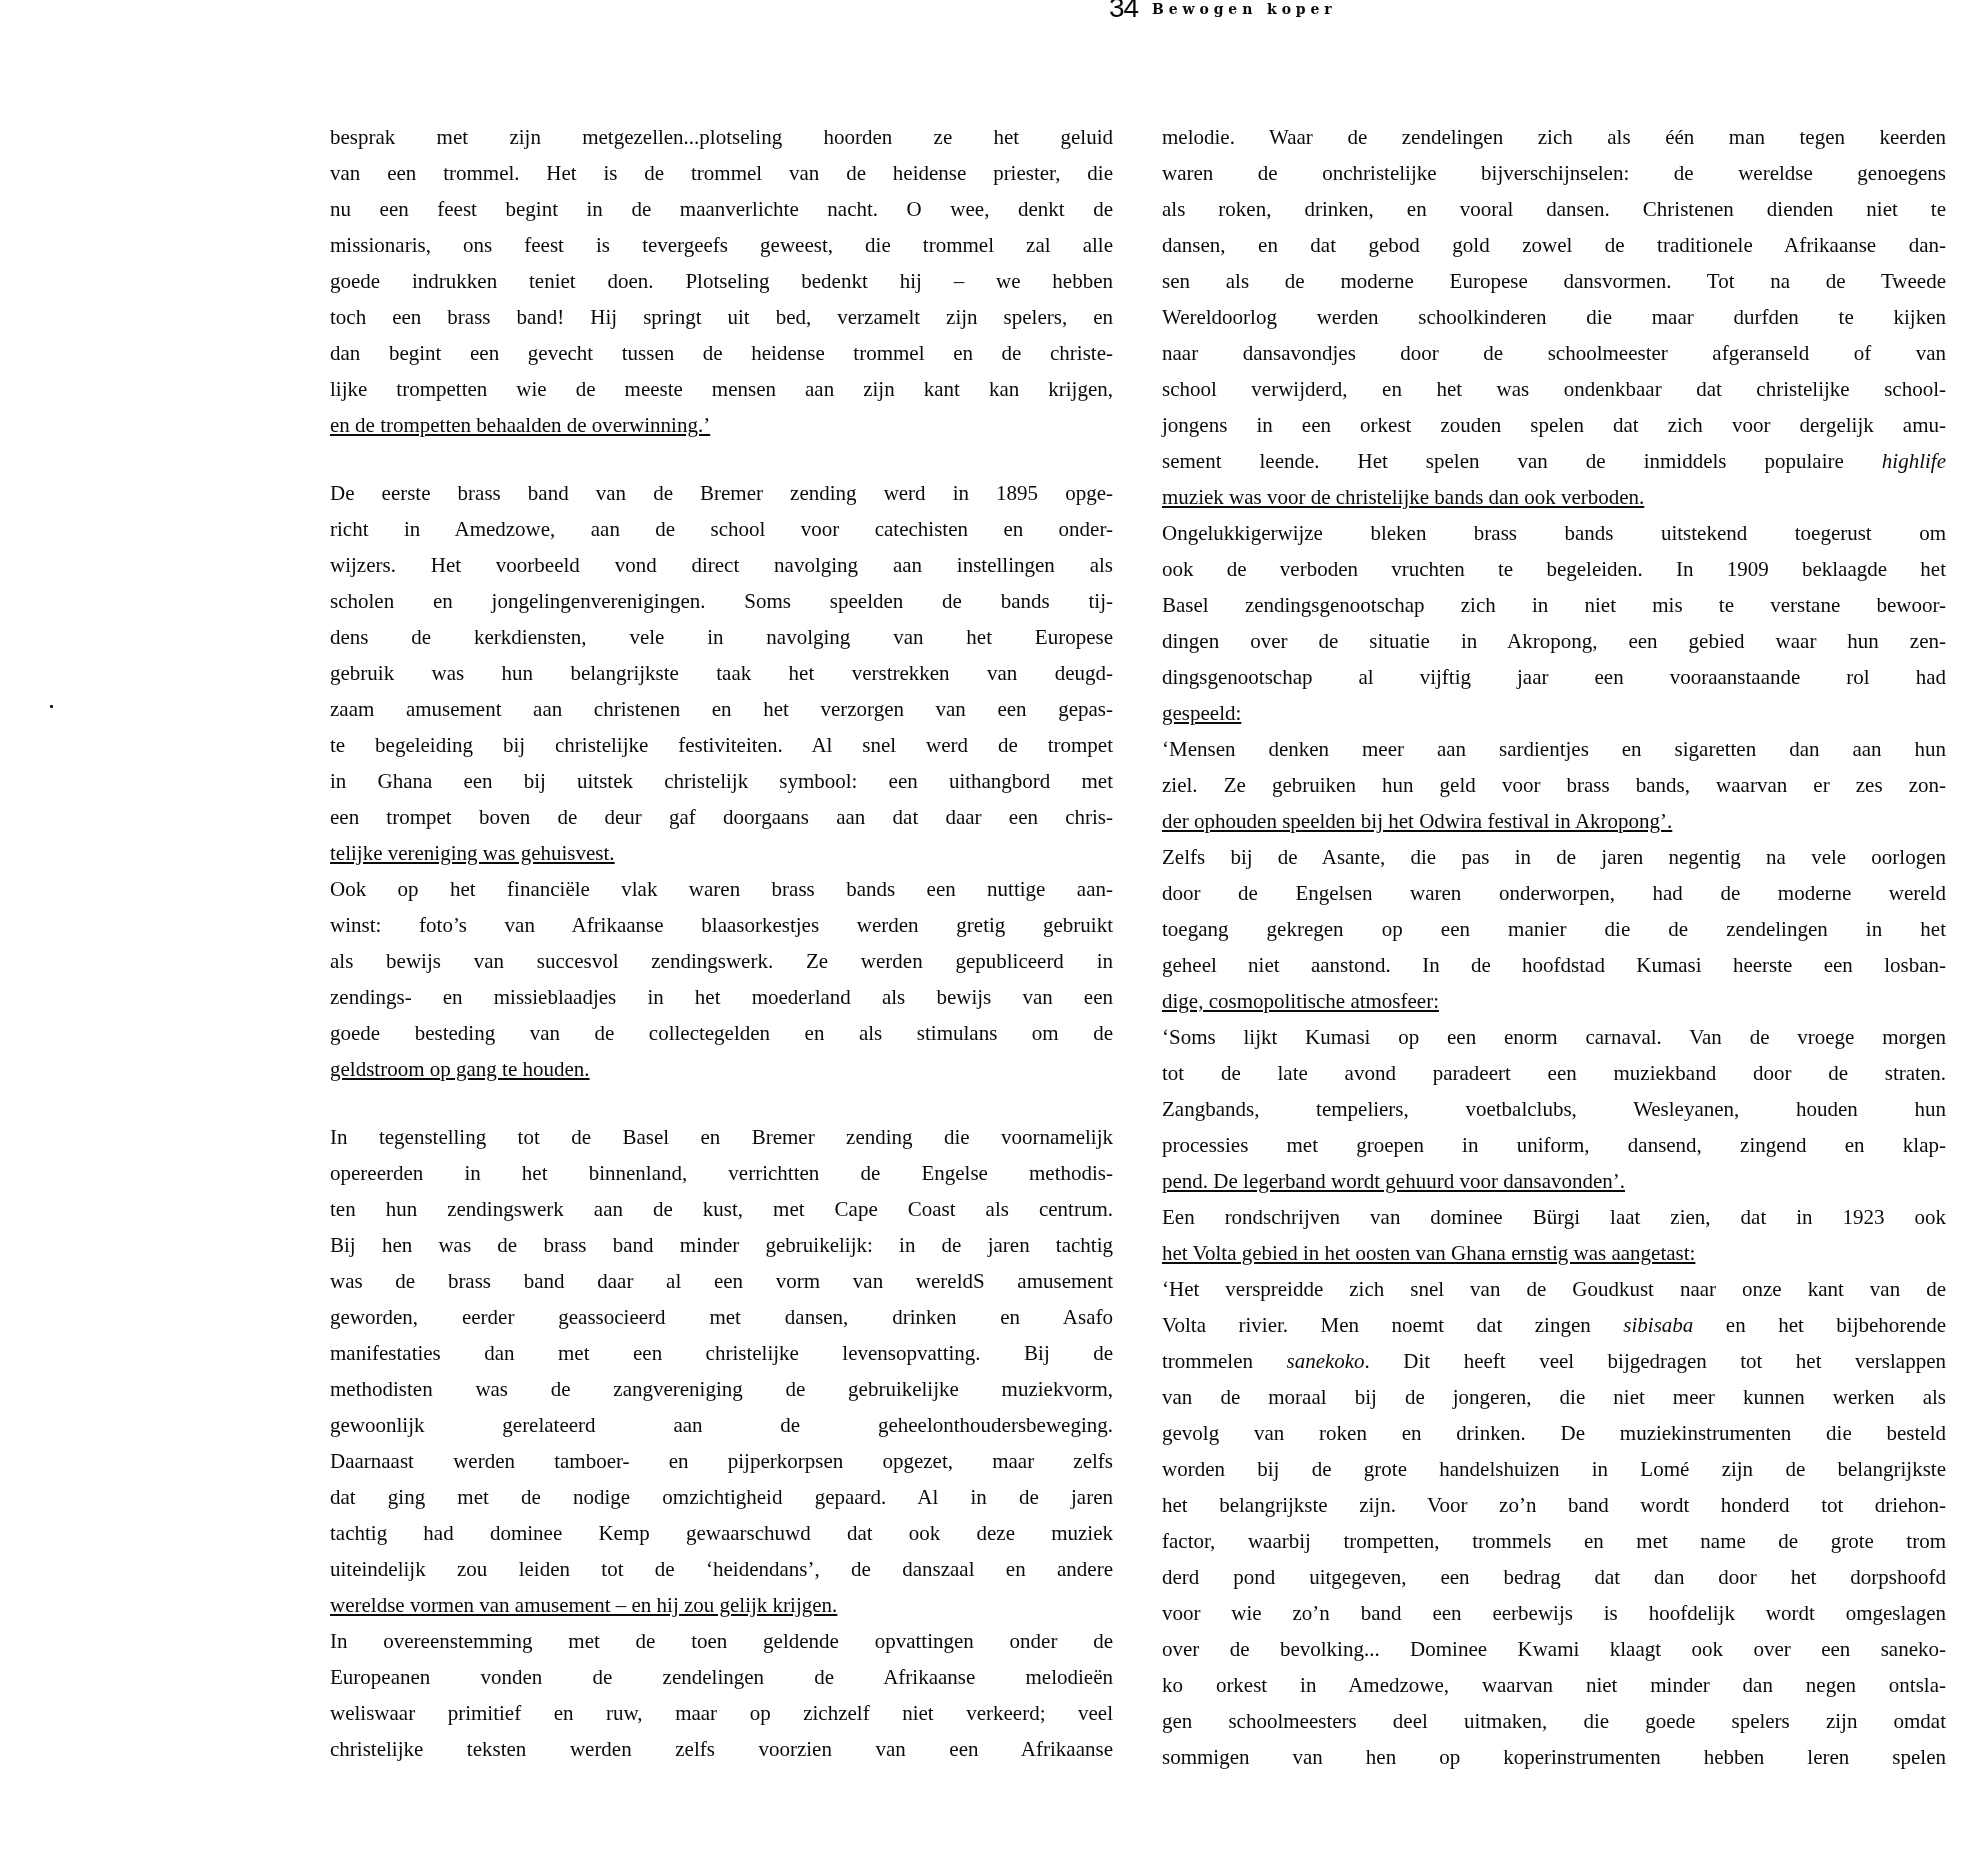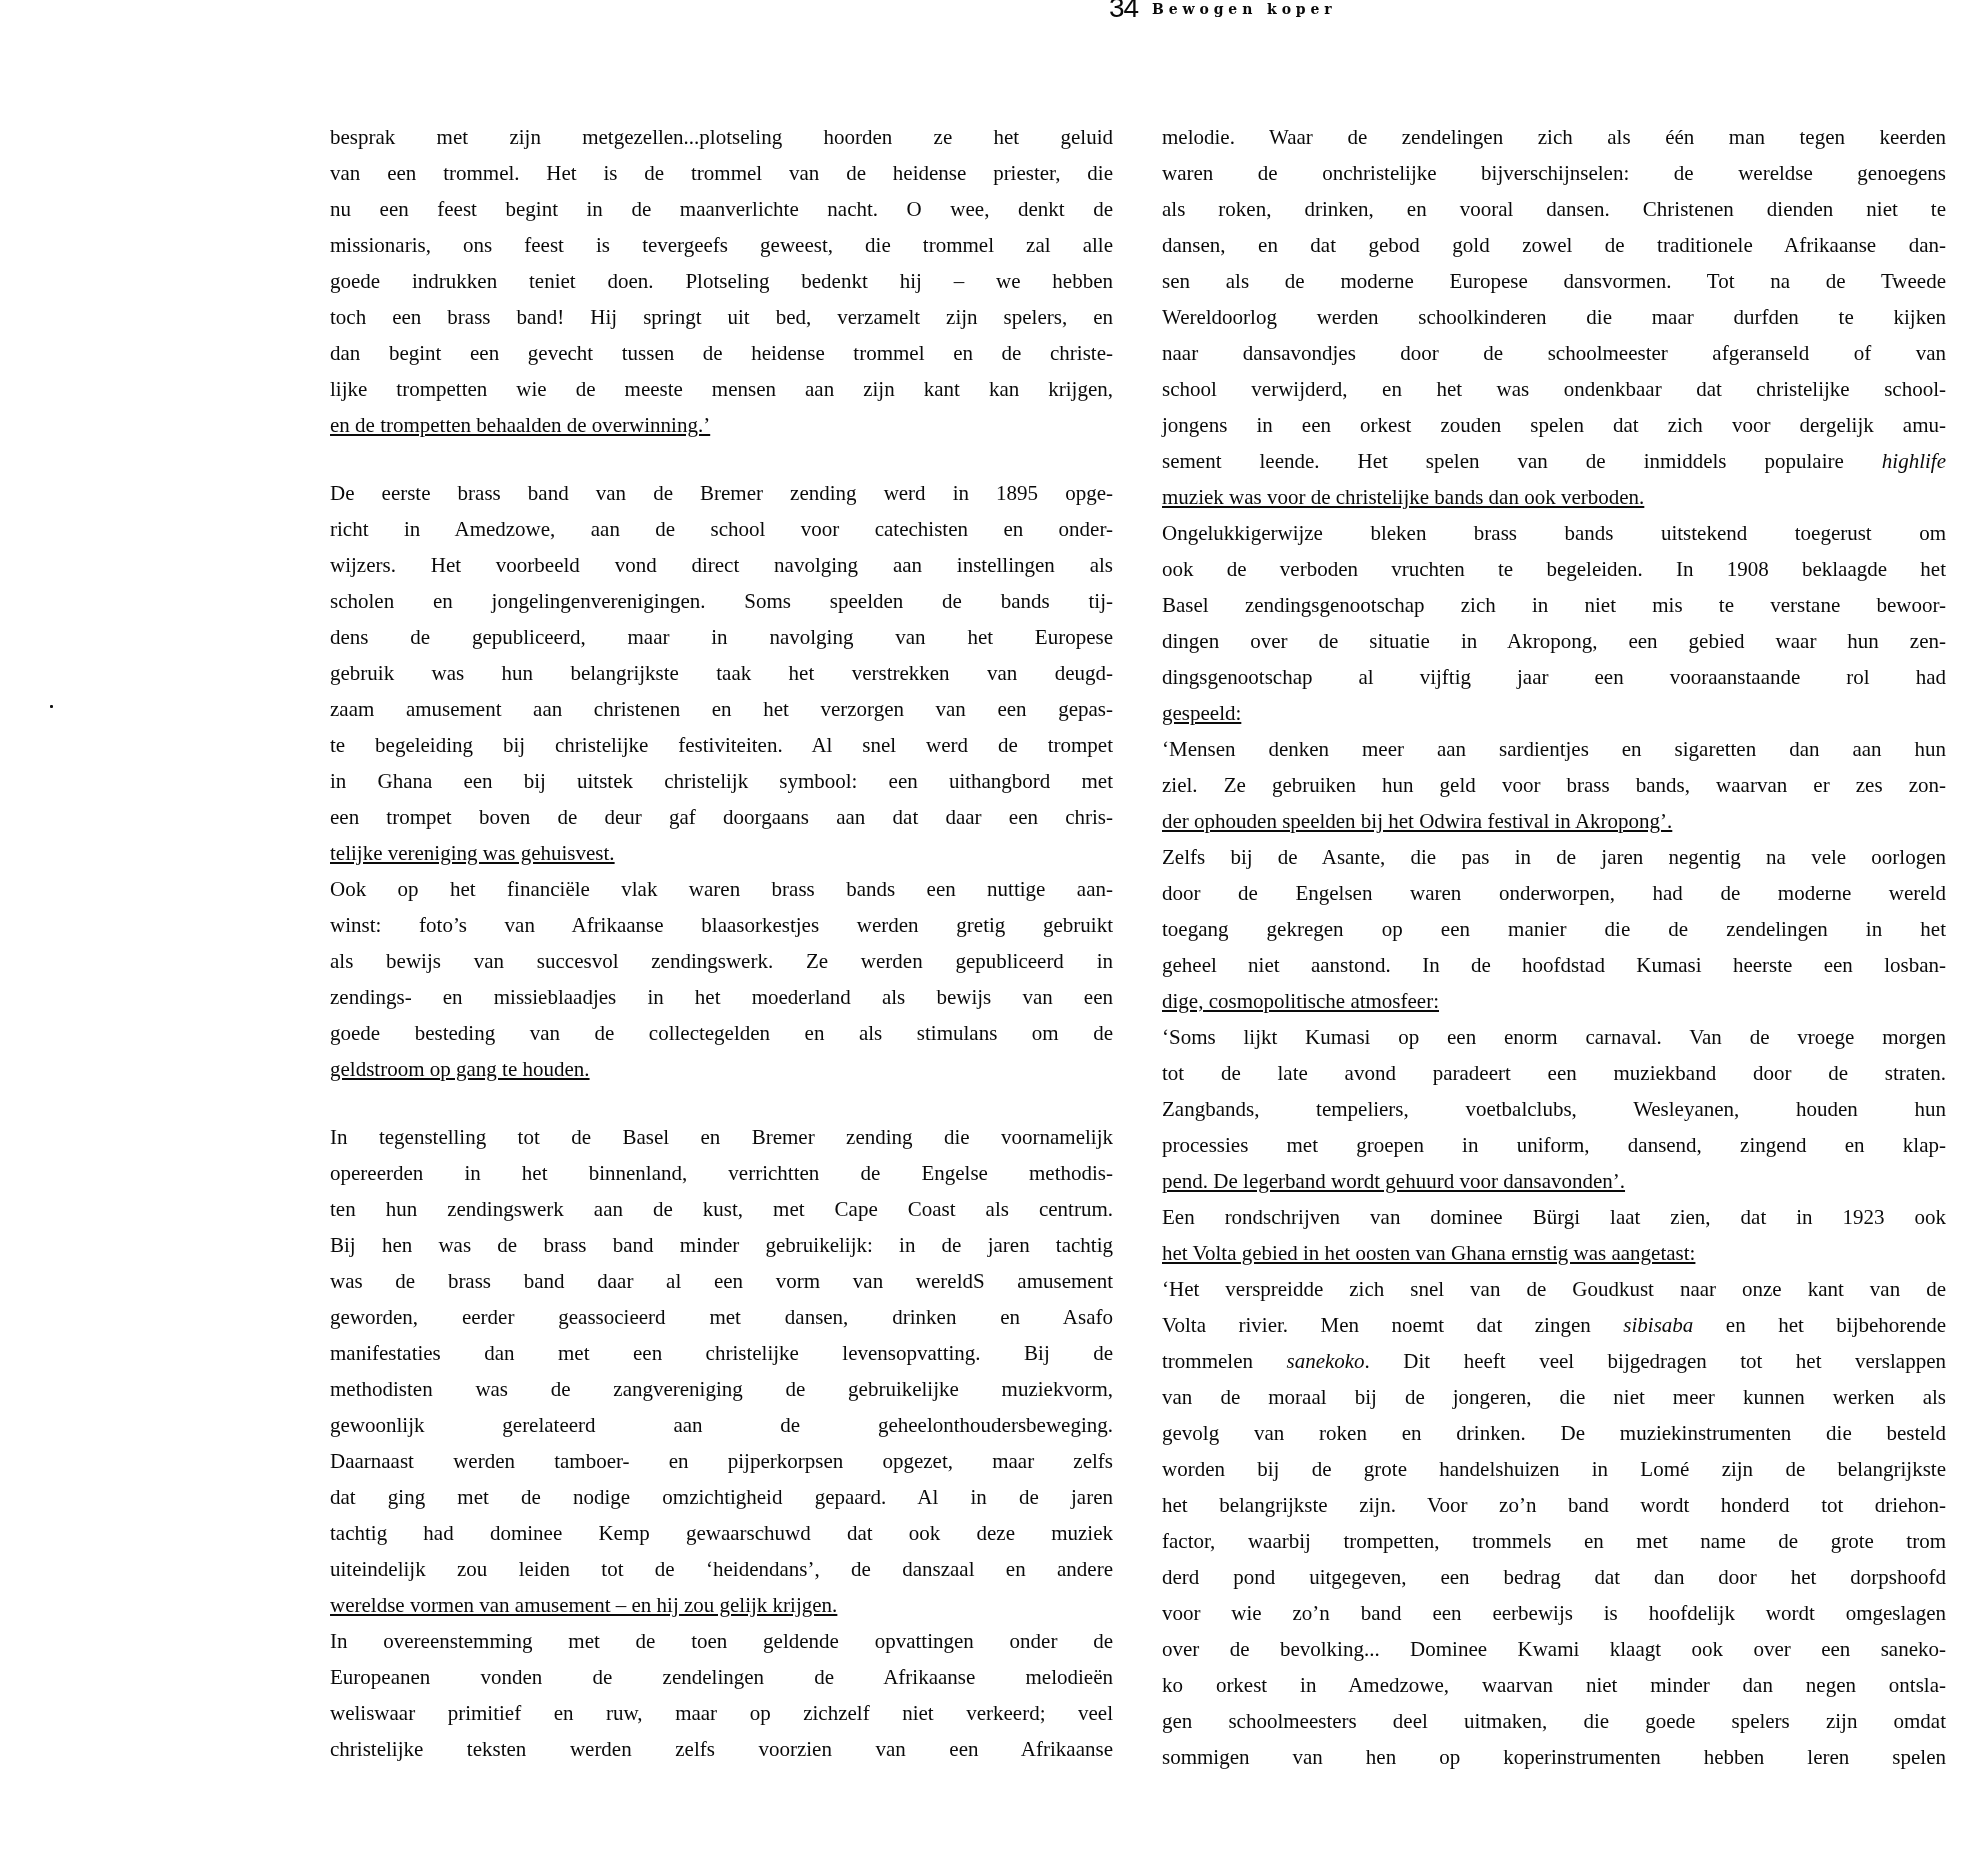--- a/index.html
+++ b/index.html
@@ -38,21 +38,21 @@
         <span class="line">toch een brass band! Hij springt uit bed, verzamelt zijn spelers, en</span>
         <span class="line">dan begint een gevecht tussen de heidense trommel en de christe-</span>
         <span class="line">lijke trompetten wie de meeste mensen aan zijn kant kan krijgen,</span>
         <span class="line last">en de trompetten behaalden de overwinning.’</span>
       </div>
       <div class="para gap">
         <span class="line">De eerste brass band van de Bremer zending werd in 1895 opge-</span>
         <span class="line">richt in Amedzowe, aan de school voor catechisten en onder-</span>
         <span class="line">wijzers. Het voorbeeld vond direct navolging aan instellingen als</span>
         <span class="line">scholen en jongelingenverenigingen. Soms speelden de bands tij-</span>
-        <span class="line">dens de gepubliceerd, maar in navolging van het Europese</span>
+        <span class="line">dens de kerkdiensten, vele in navolging van het Europese</span>
         <span class="line">gebruik was hun belangrijkste taak het verstrekken van deugd-</span>
         <span class="line">zaam amusement aan christenen en het verzorgen van een gepas-</span>
         <span class="line">te begeleiding bij christelijke festiviteiten. Al snel werd de trompet</span>
         <span class="line">in Ghana een bij uitstek christelijk symbool: een uithangbord met</span>
         <span class="line">een trompet boven de deur gaf doorgaans aan dat daar een chris-</span>
         <span class="line last">telijke vereniging was gehuisvest.</span>
       </div>
       <div class="para">
         <span class="line">Ook op het financiële vlak waren brass bands een nuttige aan-</span>
         <span class="line">winst: foto’s van Afrikaanse blaasorkestjes werden gretig gebruikt</span>
@@ -93,21 +93,21 @@
         <span class="line">sen als de moderne Europese dansvormen. Tot na de Tweede</span>
         <span class="line">Wereldoorlog werden schoolkinderen die maar durfden te kijken</span>
         <span class="line">naar dansavondjes door de schoolmeester afgeranseld of van</span>
         <span class="line">school verwijderd, en het was ondenkbaar dat christelijke school-</span>
         <span class="line">jongens in een orkest zouden spelen dat zich voor dergelijk amu-</span>
         <span class="line">sement leende. Het spelen van de inmiddels populaire <i>highlife</i></span>
         <span class="line last">muziek was voor de christelijke bands dan ook verboden.</span>
       </div>
       <div class="para">
         <span class="line">Ongelukkigerwijze bleken brass bands uitstekend toegerust om</span>
-        <span class="line">ook de verboden vruchten te begeleiden. In 1908 beklaagde het</span>
+        <span class="line">ook de verboden vruchten te begeleiden. In 1909 beklaagde het</span>
         <span class="line">Basel zendingsgenootschap zich in niet mis te verstane bewoor-</span>
         <span class="line">dingen over de situatie in Akropong, een gebied waar hun zen-</span>
         <span class="line">dingsgenootschap al vijftig jaar een vooraanstaande rol had</span>
         <span class="line last">gespeeld:</span>
       </div>
       <div class="para">
         <span class="line">‘Mensen denken meer aan sardientjes en sigaretten dan aan hun</span>
         <span class="line">ziel. Ze gebruiken hun geld voor brass bands, waarvan er zes zon-</span>
         <span class="line last">der ophouden speelden bij het Odwira festival in Akropong’.</span>
       </div>

